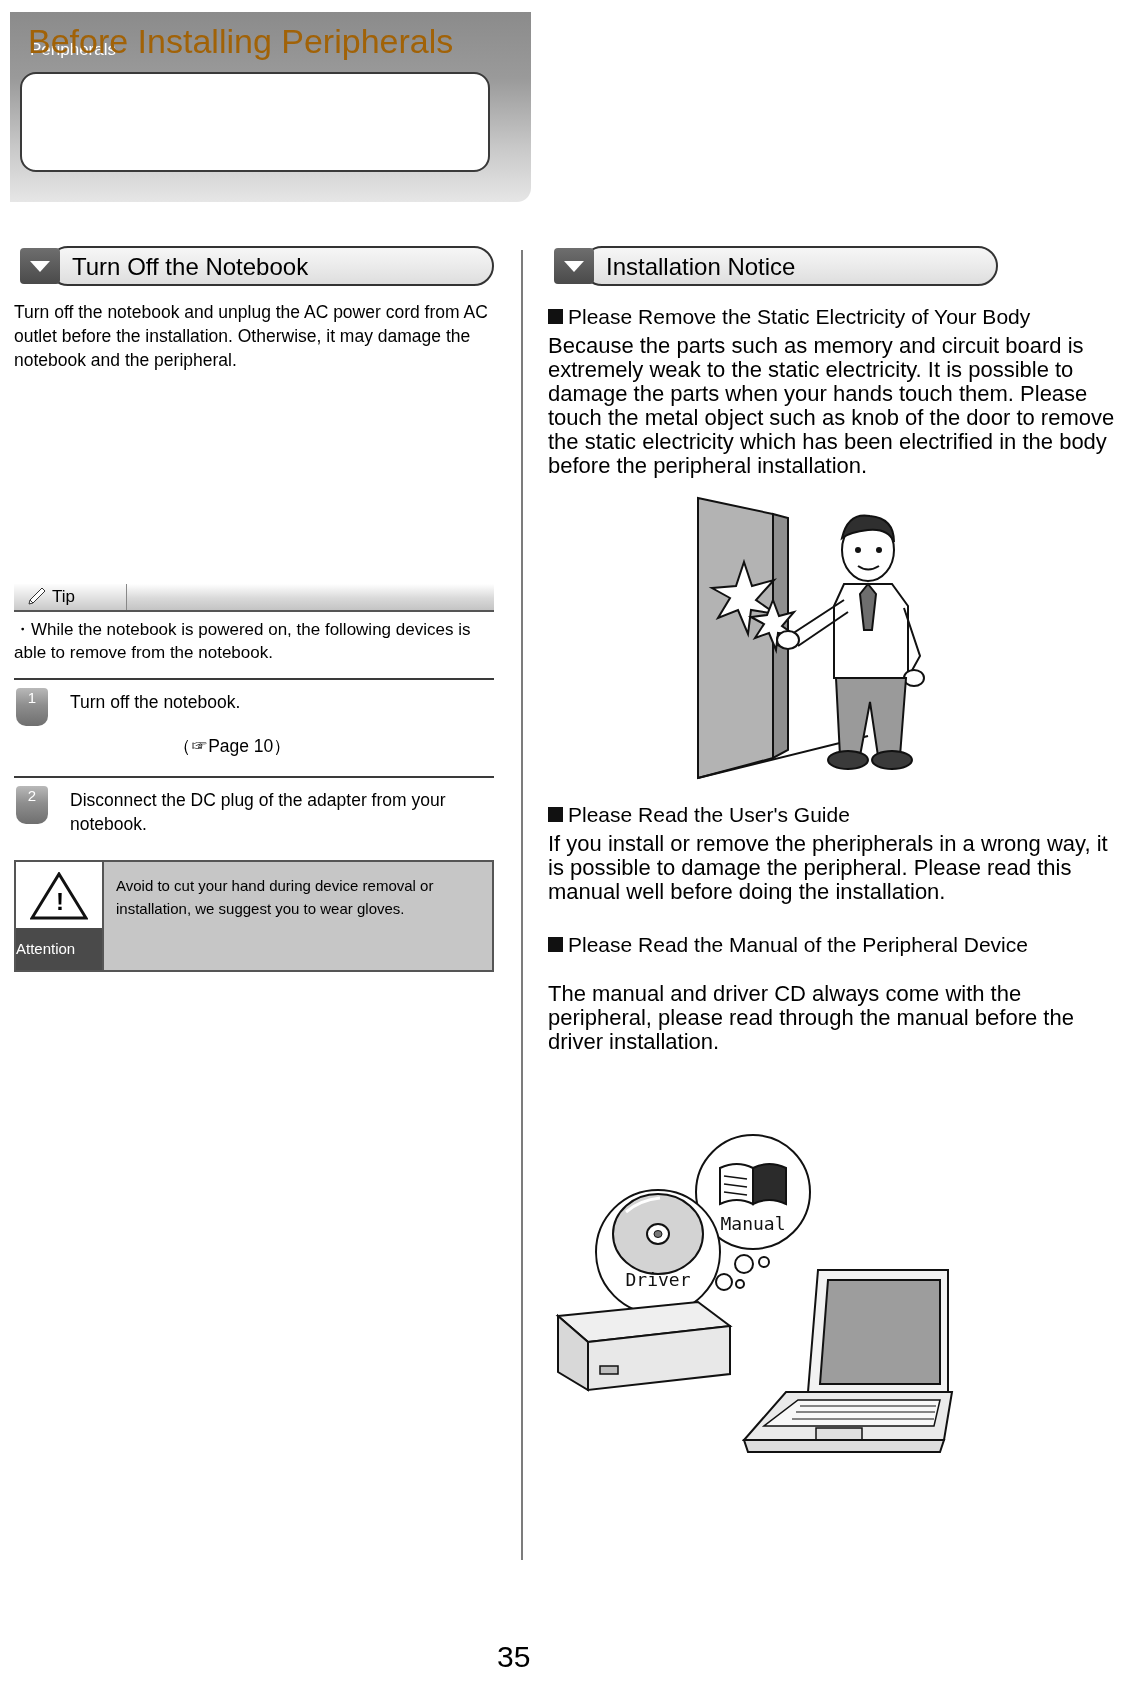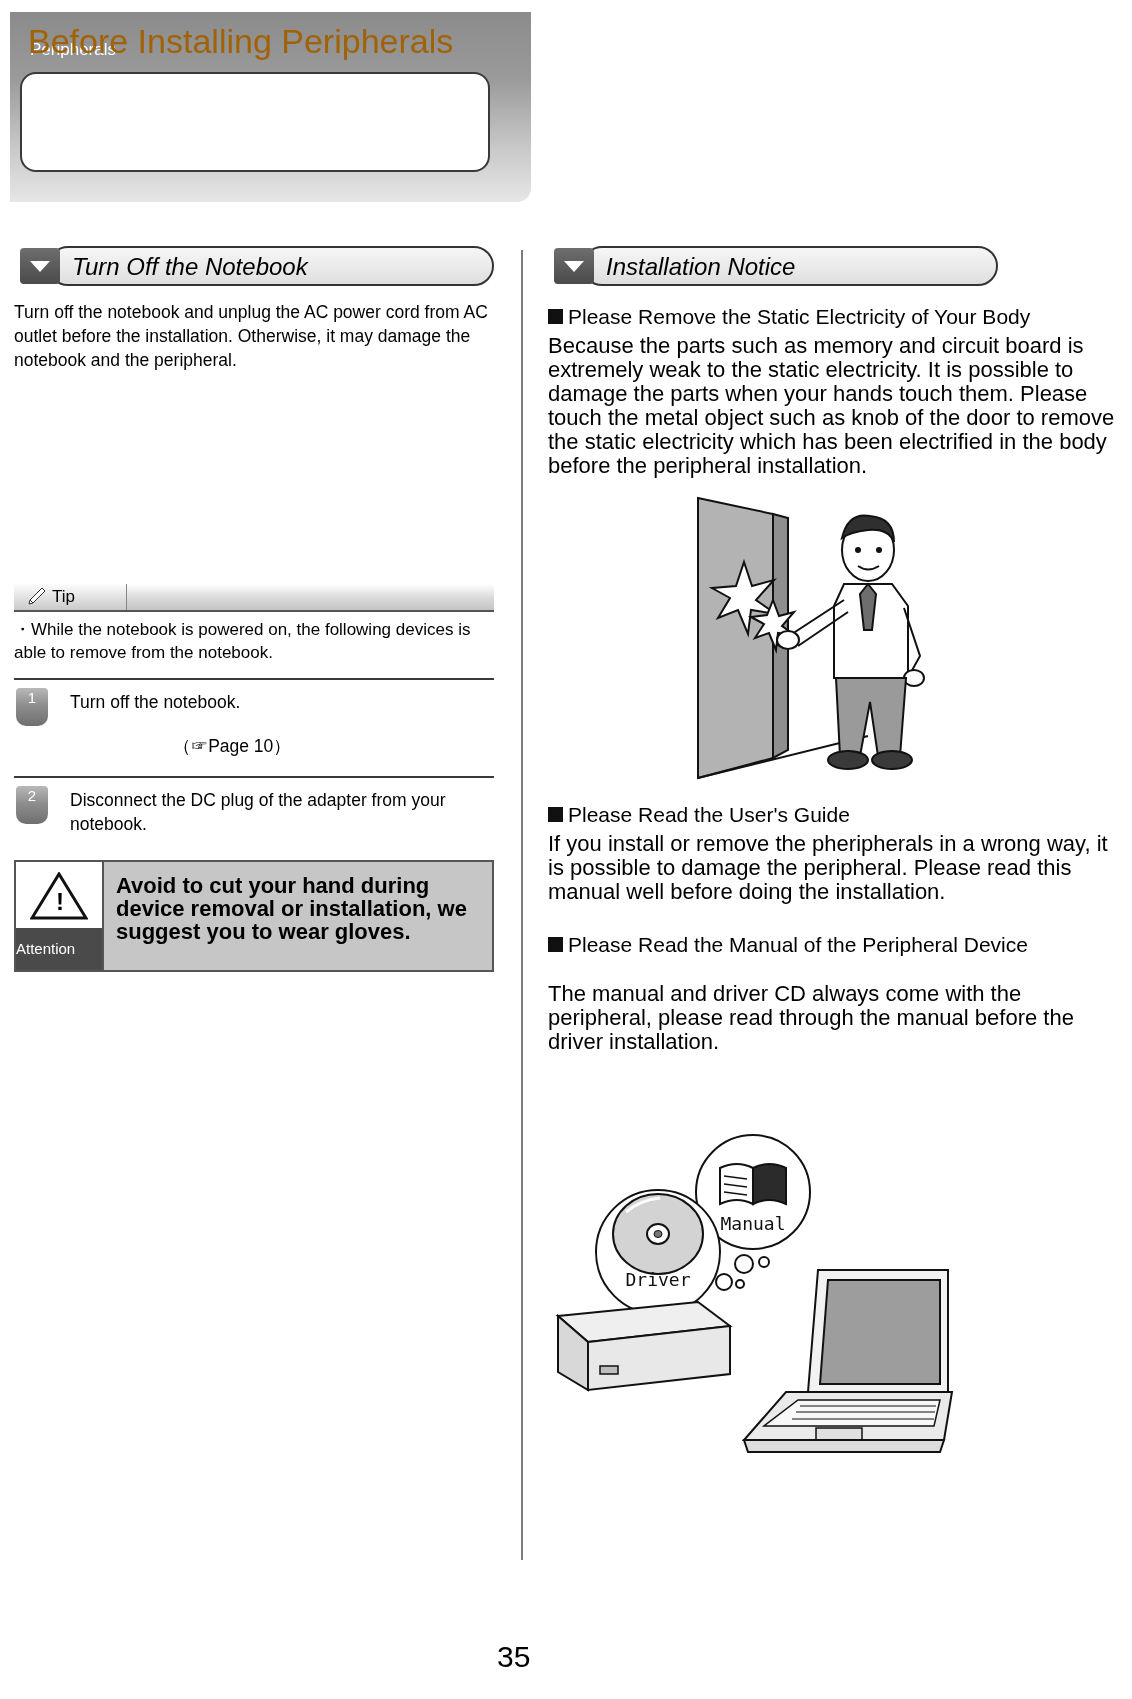--- a/index.html
+++ b/index.html
@@ -74,21 +74,20 @@
     width: 2px;
     height: 1310px;
     background: #7c7c7c;
   }
 
   
   .section-head {
     position: relative;
     height: 44px;
     margin-bottom: 10px;
-    font-style: italic;
   }
   .section-head .bar {
     position: absolute;
     left: 34px;
     top: 0;
     right: 0;
     height: 40px;
     background: linear-gradient(to bottom, #f6f6f6 0%, #ebebeb 50%, #dedede 100%);
     border: 2px solid #333333;
     border-radius: 20px;
@@ -252,23 +251,22 @@
     background: #4a4a4a;
     color: #ffffff;
     font-size: 15px;
     line-height: 42px;
   }
   #attention-text {
     position: absolute;
     left: 100px;
     top: 12px;
     right: 20px;
-    font-size: 22px;
+    font-size: 15px;
     line-height: 23px;
-    font-weight: bold;
   }
 
   
   .sub-head {
     font-size: 21px;
     margin: 14px 0 4px 0;
     line-height: 26px;
   }
   .sub-head .sq {
     display: inline-block;

